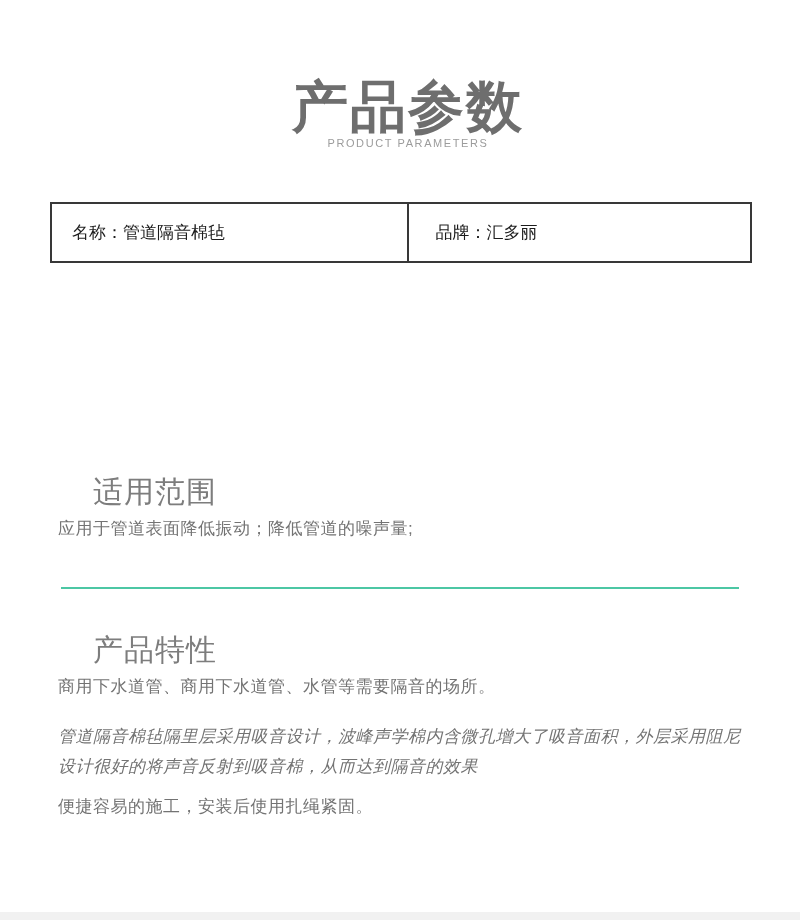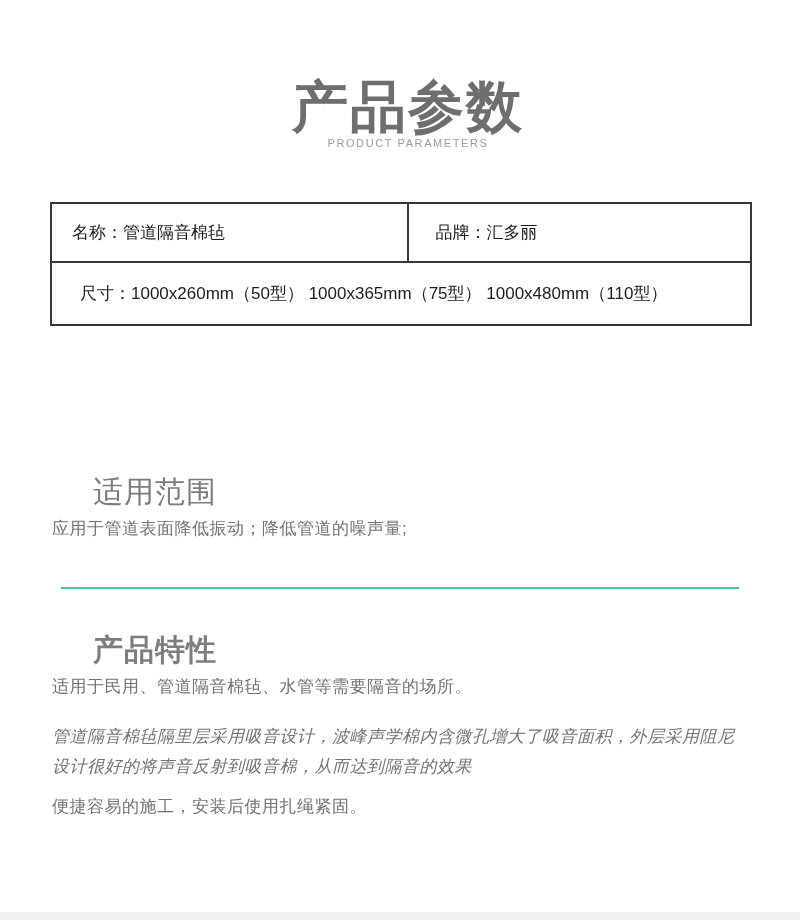--- a/index.html
+++ b/index.html
@@ -67,40 +67,40 @@
     left: 58px;
     font-size: 30px;
     line-height: 32px;
     font-weight: 400;
     color: #7d7d7d;
     letter-spacing: 1px;
     margin-left: 35px;
   }
   .section-paragraph {
     position: absolute;
-    left: 52px;
+    left: 58px;
     width: 690px;
     font-size: 17px;
     line-height: 30px;
     color: #737373;
     letter-spacing: 0.5px;
   }
   #scope-heading   { top: 476px; }
   #scope-para      { top: 514px; }
 
   .divider-line {
     position: absolute;
     top: 587px;
     left: 61px;
     width: 678px;
     height: 2px;
     background: #4cc7a4;
   }
 
-  #features-heading { top: 634px; font-weight: bold; }
+  #features-heading { top: 634px; }
   #features-para-1  { top: 672px; }
   #features-para-2  { top: 722px; font-style: italic; }
   #features-para-3  { top: 792px; }
 
   
   .bottom-strip {
     position: absolute;
     left: 0;
     bottom: 0;
     width: 800px;
@@ -115,29 +115,26 @@
   <div class="page-title">产品参数</div>
   <div class="page-subtitle">PRODUCT PARAMETERS</div>
 </div>
 
 <table class="spec-table">
   <tbody>
     <tr>
       <td class="col-left">名称：管道隔音棉毡</td>
       <td class="col-right">品牌：汇多丽</td>
     </tr>
-    <tr class="row-size">
-      <td colspan="2">尺寸：1000x260mm（50型） 1000x365mm（75型） 1000x480mm（110型）</td>
-    </tr>
   </tbody>
 </table>
 
 <div class="section-heading" id="scope-heading">适用范围</div>
 <div class="section-paragraph" id="scope-para">应用于管道表面降低振动；降低管道的噪声量;</div>
 
 <div class="divider-line"></div>
 
 <div class="section-heading" id="features-heading">产品特性</div>
-<div class="section-paragraph" id="features-para-1">适用于民用、管道隔音棉毡、水管等需要隔音的场所。</div>
+<div class="section-paragraph" id="features-para-1">商用下水道管、商用下水道管、水管等需要隔音的场所。</div>
 <div class="section-paragraph" id="features-para-2">管道隔音棉毡隔里层采用吸音设计，波峰声学棉内含微孔增大了吸音面积，外层采用阻尼设计很好的将声音反射到吸音棉，从而达到隔音的效果</div>
 <div class="section-paragraph" id="features-para-3">便捷容易的施工，安装后使用扎绳紧固。</div>
 
 <div class="bottom-strip"></div>
 
 </body></html>

